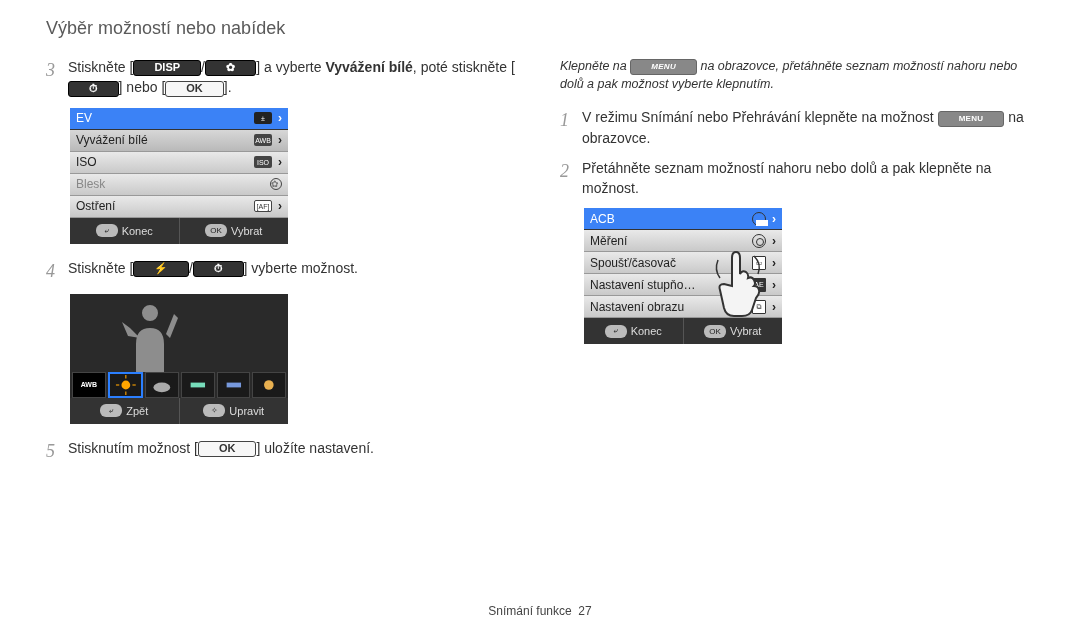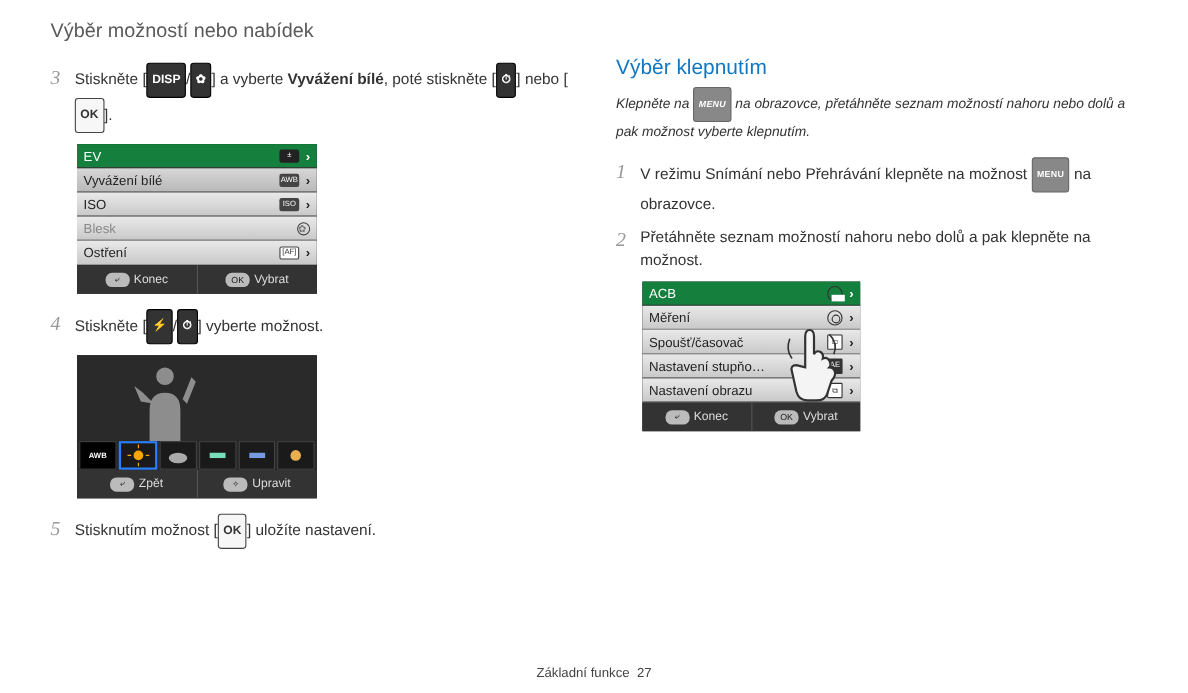--- a/index.html
+++ b/index.html
@@ -4,30 +4,30 @@
 <style>
   *{box-sizing:border-box;margin:0;padding:0;}
   body{font-family:"Segoe UI",Arial,sans-serif;font-size:13px;color:#333;background:#fff;width:1080px;height:630px;position:relative;}
   .page{padding:18px 46px 0 46px;}
   .breadcrumb{color:#5a5a5a;font-size:18px;}
   .columns{display:flex;gap:40px;margin-top:18px;}
   .col{flex:1;}
   .step{display:flex;gap:8px;margin-bottom:10px;line-height:1.45;}
   .step-num{color:#999;font-style:italic;font-size:18px;min-width:14px;font-family:"Segoe UI",serif;}
   .step-body{flex:1;font-size:14px;}
-  .kbd{display:inline-flex;align-items:center;justify-content:center;border:1px solid #444;border-radius:3px;background:#f7f7f7;font-weight:bold;font-size:11px;height:32px;padding:0 4px;vertical-align:middle;}
+  .kbd{display:inline-flex;align-items:center;justify-content:center;border:1px solid #444;border-radius:3px;background:#f7f7f7;font-weight:bold;font-size:11px;height:16px;padding:0 20px;vertical-align:middle;}
   .kbd.dark{background:#333;color:#fff;border-color:#000;}
   .kbd.menu{font-size:8px;letter-spacing:.3px;background:#888;color:#fff;border-color:#666;}
   .bold{font-weight:bold;}
   .heading{color:#1277c3;font-size:19px;margin-top:-6px;margin-bottom:6px;font-family:"Segoe UI",Arial;}
   .desc{font-size:12.5px;line-height:1.45;margin-bottom:14px;font-style:italic;}
   
   .lcd{width:218px;background:#000;border-radius:0;margin:8px 0 14px 24px;}
   .menu-row{display:flex;align-items:center;justify-content:space-between;height:22px;padding:0 6px;background:linear-gradient(#e9e9e9,#c9c9c9);border-bottom:1px solid #999;font-size:12px;color:#222;}
-  .menu-row.ev{background:#15803d;color:#fff;border-bottom:1px solid #333;text-align:center;}
+  .menu-row.ev{background:#3b82f6;color:#fff;border-bottom:1px solid #333;text-align:center;}
   .menu-row.sel{background:linear-gradient(#d7d7d7,#b9b9b9);}
   .menu-row.disabled .lbl{color:#888;}
   .menu-row .icon-box{display:flex;align-items:center;gap:6px;}
   .mini-square{width:18px;height:12px;border-radius:2px;background:#444;display:flex;align-items:center;justify-content:center;color:#fff;font-size:7px;}
   .mini-dark{background:#222;}
   .mini-light{border:1px solid #444;background:#fff;color:#333;}
   .chevron{font-size:12px;font-weight:bold;}
   .footer{display:flex;height:26px;background:#333;color:#ddd;font-size:11px;}
   .footer div{flex:1;display:flex;align-items:center;gap:4px;justify-content:center;}
   .footer .sep{border-right:1px solid #555;}
@@ -171,21 +171,20 @@
 
       <div class="step">
         <div class="step-num">5</div>
         <div class="step-body">
           <span>Stisknutím možnost [</span><span class="kbd">OK</span><span>] uložíte nastavení.</span>
         </div>
       </div>
     </div>
 
     <div class="col">
-      <div class="heading">Výběr klepnutím</div>
       <div class="desc">
         <span>Klepněte na </span><span class="kbd menu">MENU</span><span> na obrazovce, přetáhněte seznam možností nahoru nebo dolů a pak možnost vyberte klepnutím.</span>
       </div>
 
       <div class="step">
         <div class="step-num">1</div>
         <div class="step-body">
           <span>V režimu Snímání nebo Přehrávání klepněte na možnost </span><span class="kbd menu">MENU</span><span> na obrazovce.</span>
         </div>
       </div>
@@ -244,14 +243,14 @@
         <svg class="hand" viewBox="0 0 60 70">
           <path fill="#f4f4f4" stroke="#333" stroke-width="2" d="M20 8 Q20 2 24 2 Q28 2 28 8 L28 24 Q30 20 34 22 Q37 24 36 28 Q40 26 42 30 Q44 34 42 36 Q46 36 47 40 Q48 44 44 48 L40 60 Q38 66 30 66 L22 66 Q14 66 12 58 L8 40 Q6 34 12 34 L20 36 Z"></path>
           <path fill="none" stroke="#333" stroke-width="1.5" d="M6 10 Q2 20 8 28 M42 6 Q50 14 46 24"></path>
         </svg>
       </div>
     </div>
   </div>
 </div>
 
 <div class="page-foot">
-  <span>Základní funkce</span>&nbsp;&nbsp;<span class="pn">27</span>
+  <span>Snímání funkce</span>&nbsp;&nbsp;<span class="pn">27</span>
 </div>
 
 </body></html>

